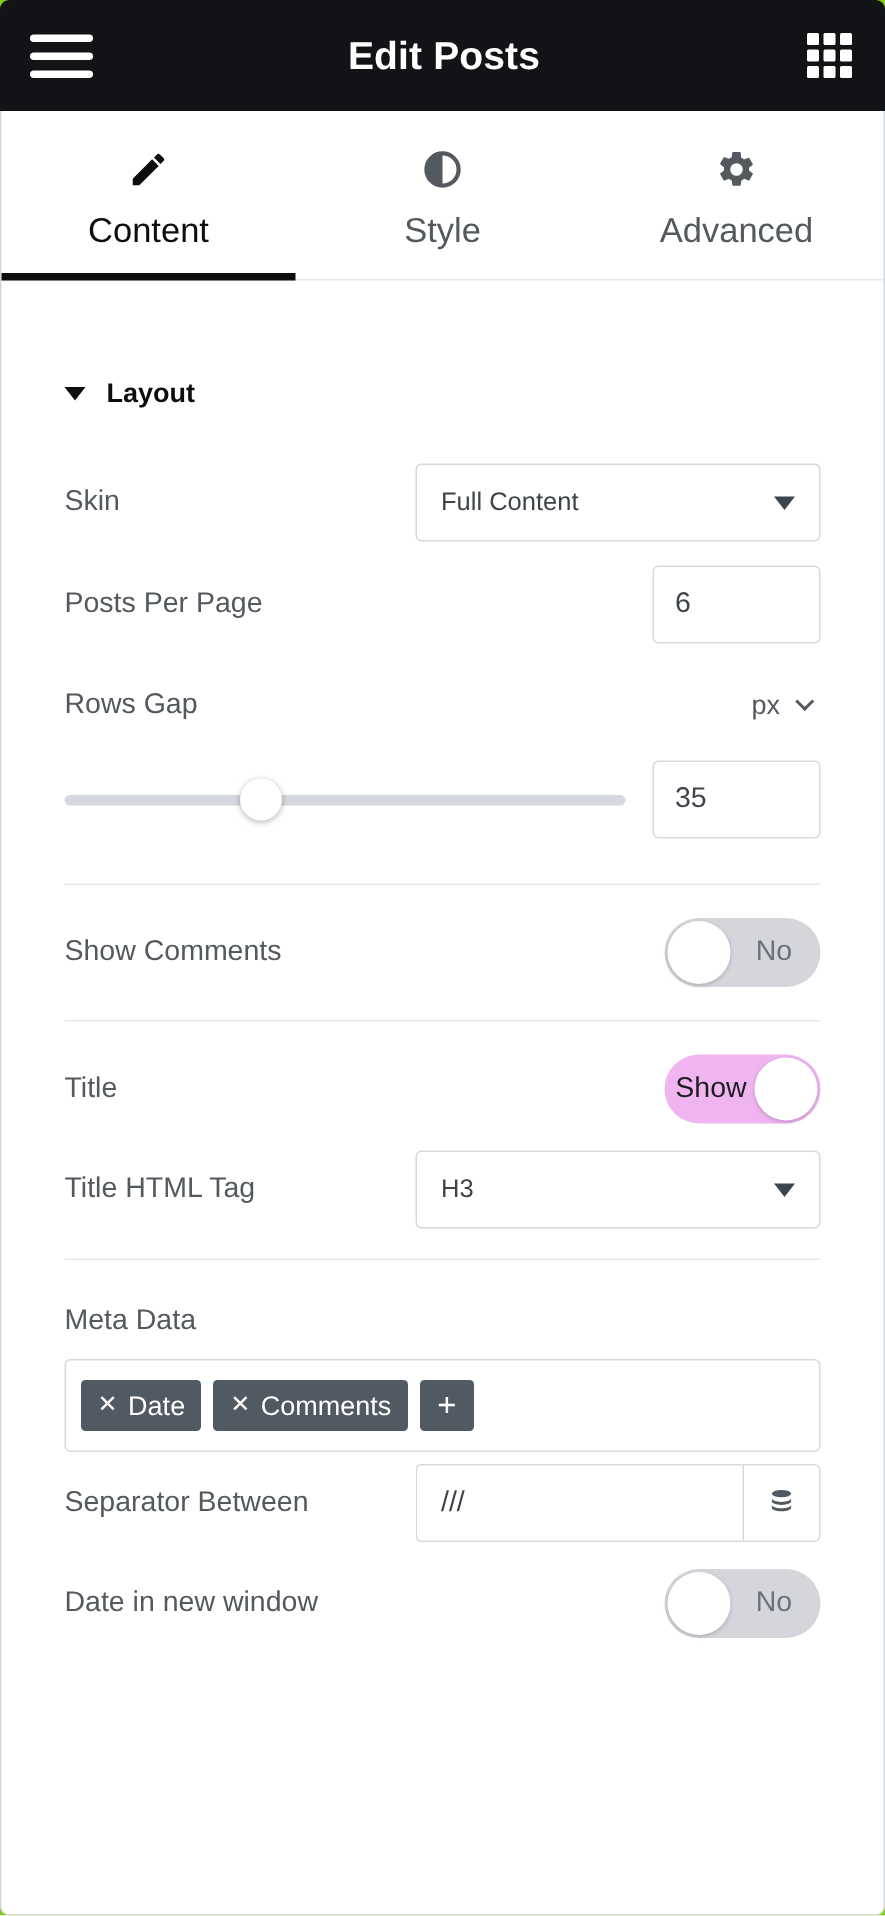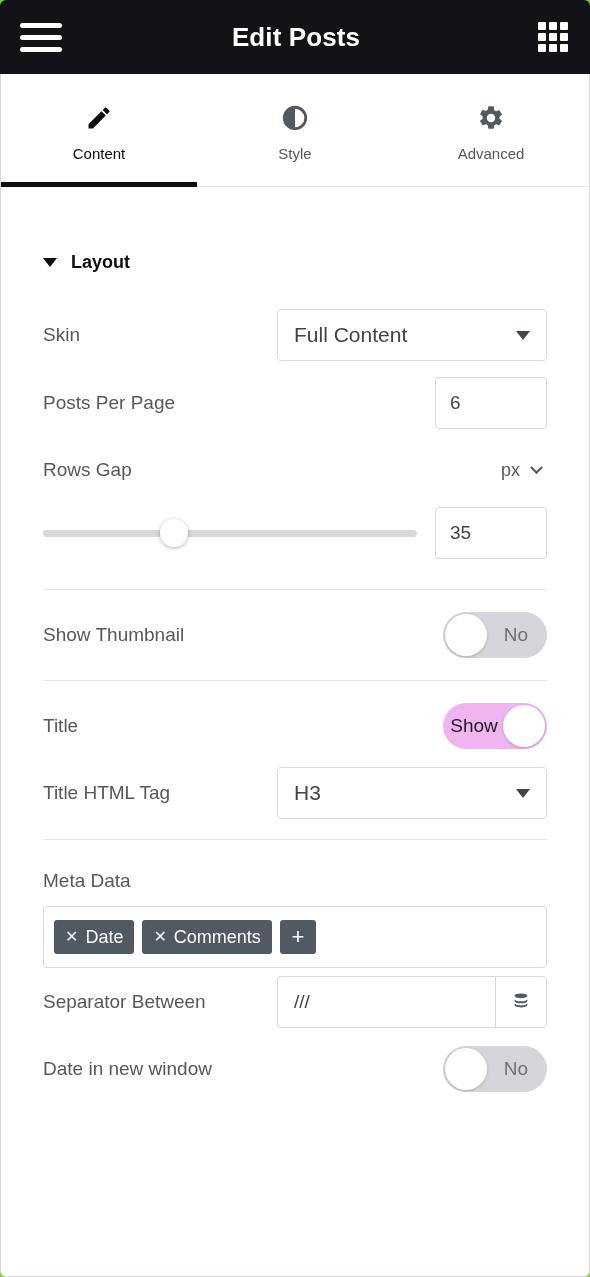--- a/index.html
+++ b/index.html
@@ -87,21 +87,21 @@
     display: flex;
     flex-direction: column;
     align-items: center;
     justify-content: center;
     gap: 13px;
     position: relative;
     cursor: pointer;
     padding-top: 6px;
   }
   .tab .tab-label {
-    font-size: 15px;
+    font-size: 23px;
     color: #54595f;
   }
   .tab.active .tab-label { color: #0c0d0e; }
   .tab .tab-icon { color: #54595f; height: 28px; display: flex; align-items: center; }
   .tab.active .tab-icon { color: #0c0d0e; }
   .tab.active::after {
     content: "";
     position: absolute;
     left: 0; right: 0; bottom: -1px;
     height: 5px;
@@ -156,21 +156,21 @@
     border: 1px solid #d5d8dc;
     border-radius: 4px;
     background: #ffffff;
     display: flex;
     align-items: center;
     padding: 0 16px;
     cursor: pointer;
   }
   .select .select-value {
     flex: 1;
-    font-size: 21px;
+    font-size: 17px;
     color: #3f444b;
   }
   .select .select-arrow {
     width: 0; height: 0;
     border-left: 7px solid transparent;
     border-right: 7px solid transparent;
     border-top: 9px solid #3f444b;
   }
 
   .num-input {
@@ -426,21 +426,21 @@
         <div class="slider">
           <div class="track"></div>
           <div class="knob" id="rows-gap-knob" style="left: 35%;"></div>
         </div>
         <div class="num-input">35</div>
       </div>
 
       <div class="divider"></div>
 
       <div class="row">
-        <span class="row-label">Show Thumbnail</span>
+        <span class="row-label">Show Comments</span>
         <div class="toggle off">
           <span class="tg-text">No</span>
           <span class="knob"></span>
         </div>
       </div>
 
       <div class="divider"></div>
 
       <div class="row">
         <span class="row-label">Title</span>

